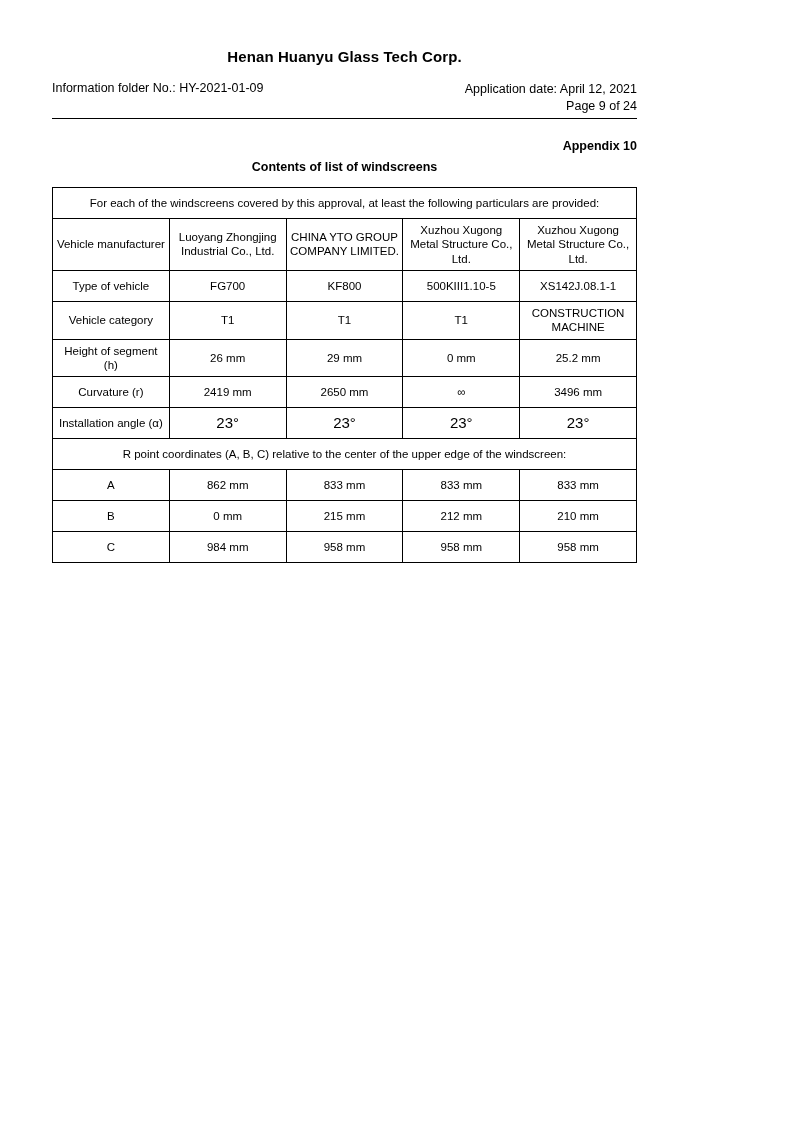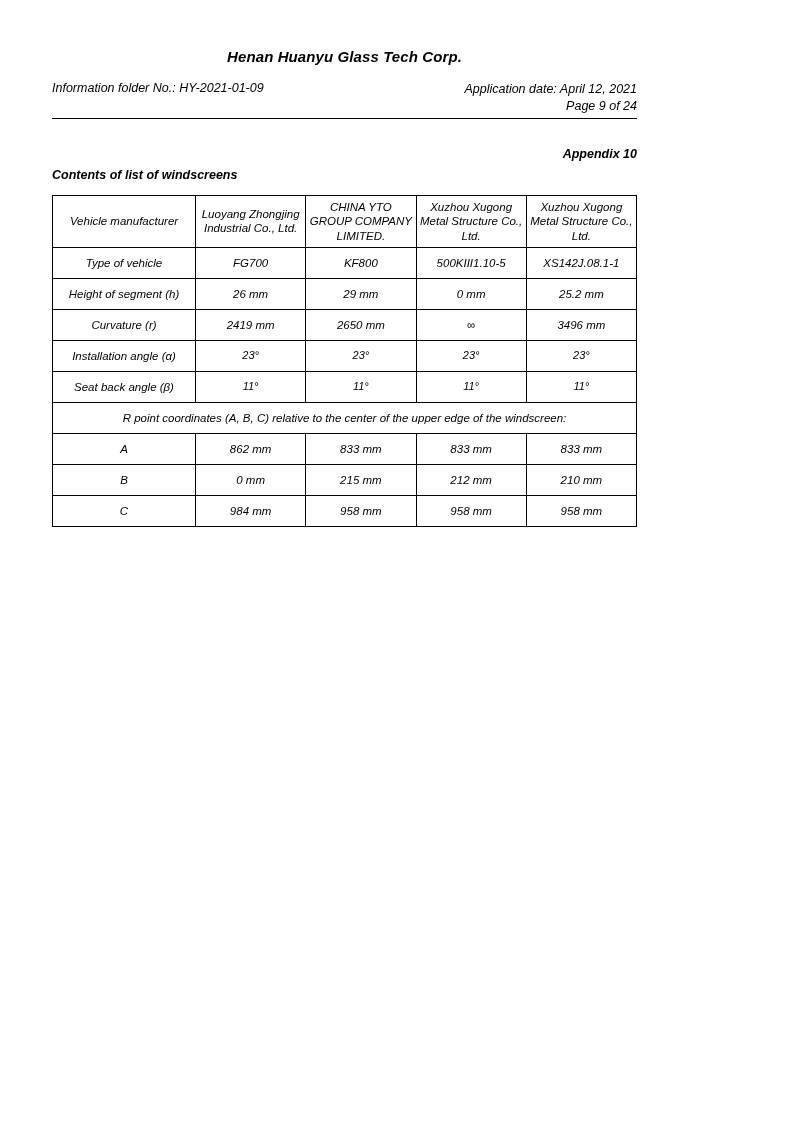--- a/index.html
+++ b/index.html
@@ -13,54 +13,53 @@
     font-family: "Liberation Sans", sans-serif;
     color: #000000;
     position: relative;
   }
   .page {
     width: 685px;
     height: 1122px;
     box-sizing: border-box;
     padding: 40px 48px 0 52px;
     position: relative;
-    font-style: italic;
   }
   .company-title {
     text-align: center;
     font-size: 15px;
     font-weight: bold;
     margin-top: 8px;
     margin-bottom: 16px;
     letter-spacing: 0.1px;
   }
   .header-row {
     display: flex;
     justify-content: space-between;
     align-items: flex-start;
     font-size: 12.5px;
     padding-bottom: 3px;
     border-bottom: 1px solid #000;
-    margin-bottom: 28px;
+    margin-bottom: 20px;
   }
   .header-left {
     white-space: nowrap;
   }
   .header-right {
     text-align: right;
     line-height: 1.35;
   }
   .appendix-title {
     text-align: right;
     font-size: 12.5px;
     font-weight: bold;
     margin-bottom: 7px;
   }
   .contents-title {
-    text-align: left;
+    text-align: center;
     font-size: 12.5px;
     font-weight: bold;
     margin-bottom: 13px;
   }
   table.ws {
     border-collapse: collapse;
     width: 100%;
     table-layout: fixed;
     font-size: 11.5px;
   }
@@ -78,21 +77,21 @@
   td.fullrow {
     text-align: left;
     padding-left: 6px;
     height: 20px;
   }
   sup {
     font-size: 8px;
     vertical-align: super;
   }
   .deg {
-    font-size: 11px;
+    font-size: 15px;
   }
 </style>
 </head>
 <body>
 
 <div class="page">
 
   <div class="company-title">Henan Huanyu Glass Tech Corp.</div>
 
   <div class="header-row">
@@ -102,32 +101,42 @@
       <div>Page 9 of 24</div>
     </div>
   </div>
 
   <div class="appendix-title">Appendix 10</div>
   <div class="contents-title">Contents of list of windscreens</div>
 
   <table class="ws">
     <tbody>
       <tr>
+        <td class="fullrow" colspan="5">For each of the windscreens covered by this approval, at least the following particulars are provided:</td>
+      </tr>
+      <tr>
         <td class="label">Vehicle manufacturer</td>
         <td>Luoyang Zhongjing Industrial Co., Ltd.</td>
         <td>CHINA YTO GROUP COMPANY LIMITED.</td>
         <td>Xuzhou Xugong Metal Structure Co., Ltd.</td>
         <td>Xuzhou Xugong Metal Structure Co., Ltd.</td>
       </tr>
       <tr>
         <td class="label">Type of vehicle</td>
         <td>FG700</td>
         <td>KF800</td>
         <td>500KIII1.10-5</td>
         <td>XS142J.08.1-1</td>
+      </tr>
+      <tr>
+        <td class="label">Vehicle category</td>
+        <td>T1</td>
+        <td>T1</td>
+        <td>T1</td>
+        <td>CONSTRUCTION MACHINE</td>
       </tr>
       <tr>
         <td class="label">Height of segment (h)</td>
         <td>26 mm</td>
         <td>29 mm</td>
         <td>0 mm</td>
         <td>25.2 mm</td>
       </tr>
       <tr>
         <td class="label">Curvature (r)</td>
@@ -135,27 +144,20 @@
         <td>2650 mm</td>
         <td>∞</td>
         <td>3496 mm</td>
       </tr>
       <tr>
         <td class="label">Installation angle (α)</td>
         <td class="deg">23°</td>
         <td class="deg">23°</td>
         <td class="deg">23°</td>
         <td class="deg">23°</td>
-      </tr>
-      <tr>
-        <td class="label">Seat back angle (β)</td>
-        <td class="deg">11°</td>
-        <td class="deg">11°</td>
-        <td class="deg">11°</td>
-        <td class="deg">11°</td>
       </tr>
       <tr>
         <td class="fullrow" colspan="5">R point coordinates (A, B, C) relative to the center of the upper edge of the windscreen:</td>
       </tr>
       <tr>
         <td class="label">A</td>
         <td>862 mm</td>
         <td>833 mm</td>
         <td>833 mm</td>
         <td>833 mm</td>

